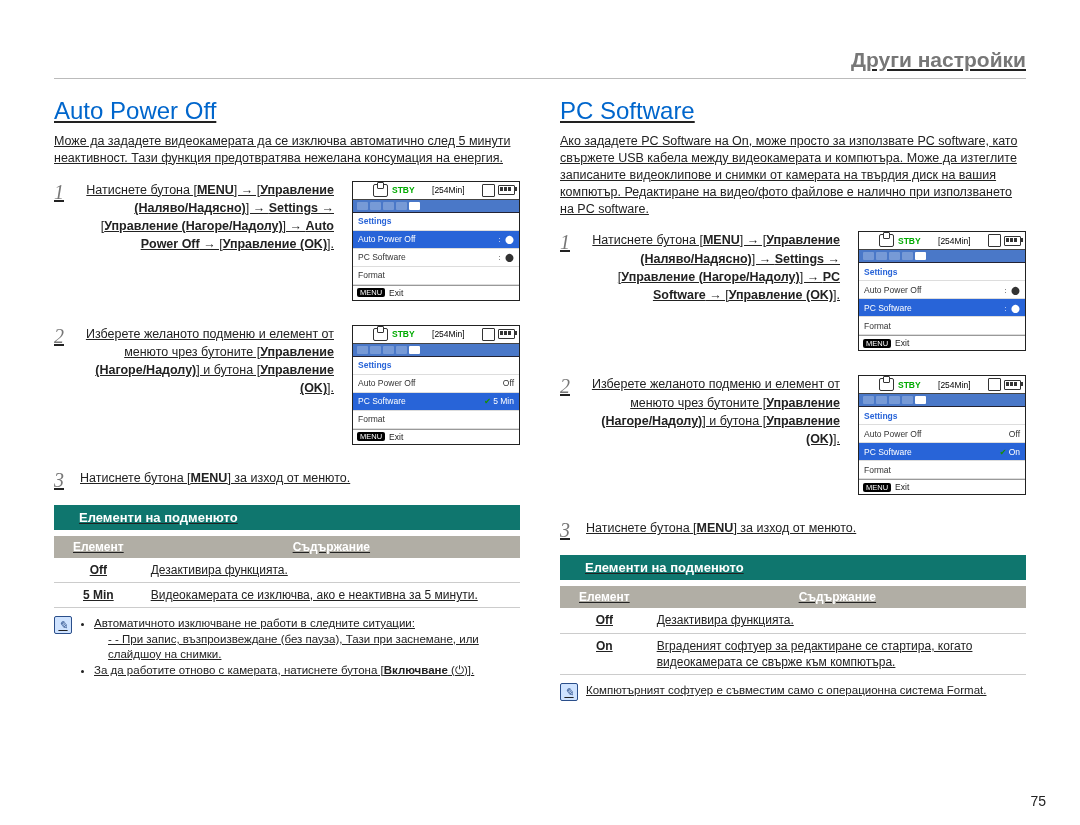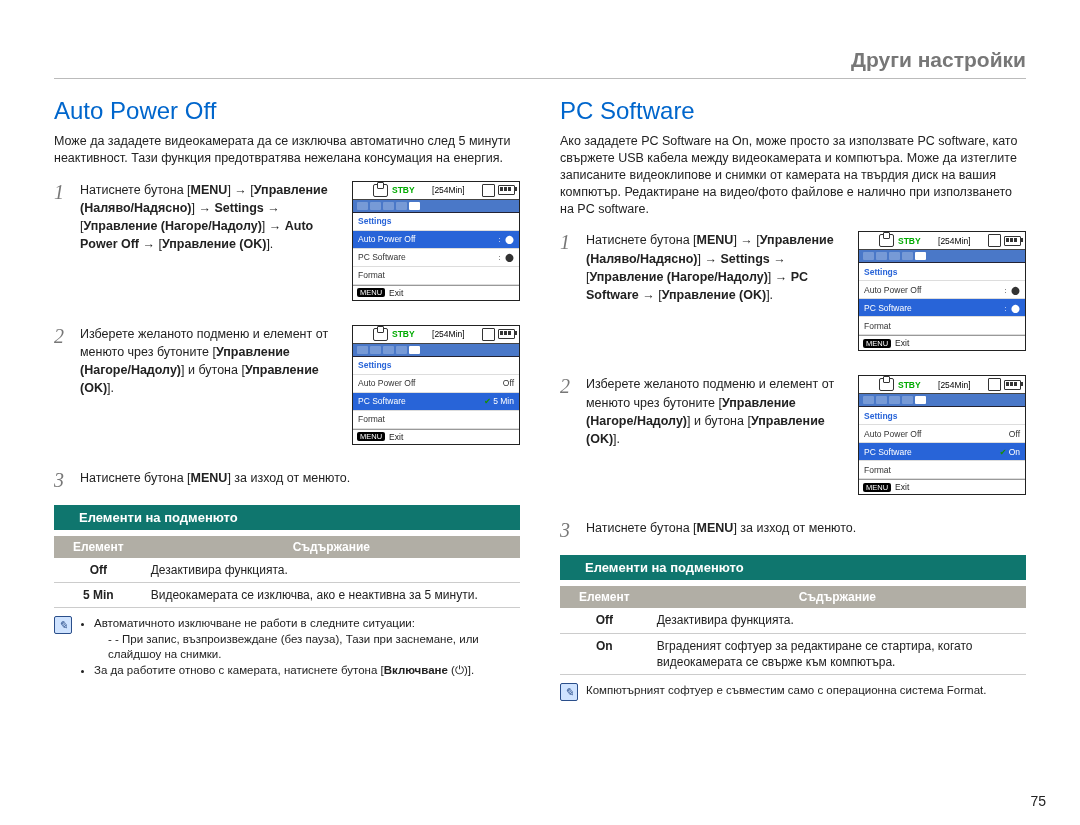--- a/index.html
+++ b/index.html
@@ -8,20 +8,21 @@
     background: #fff;
     color: #222;
   }
   .page {
     width: 1080px;
     height: 825px;
     margin: 0 auto;
     padding: 48px 54px 20px 54px;
     box-sizing: border-box;
     position: relative;
+    text-decoration: underline;
   }
   .header-title {
     text-align: right;
     color: #777;
     font-weight: bold;
     font-size: 21px;
     padding-bottom: 6px;
     border-bottom: 1px solid #bbb;
     margin-bottom: 18px;
   }
@@ -53,20 +54,21 @@
     font-family: "Times New Roman", serif;
     font-style: italic;
     font-size: 20px;
     color: #777;
     flex: 0 0 16px;
     line-height: 1.1;
   }
   .step-body {
     font-size: 12.5px;
     line-height: 1.45;
+    text-align: right;
   }
   .step-body b, .inline-bold, .table-cell b, .note-body b {
     font-weight: bold;
   }
   .step-inline-fig {
     float: right;
     margin-left: 8px;
     margin-bottom: 6px;
   }
   .sub-head {

